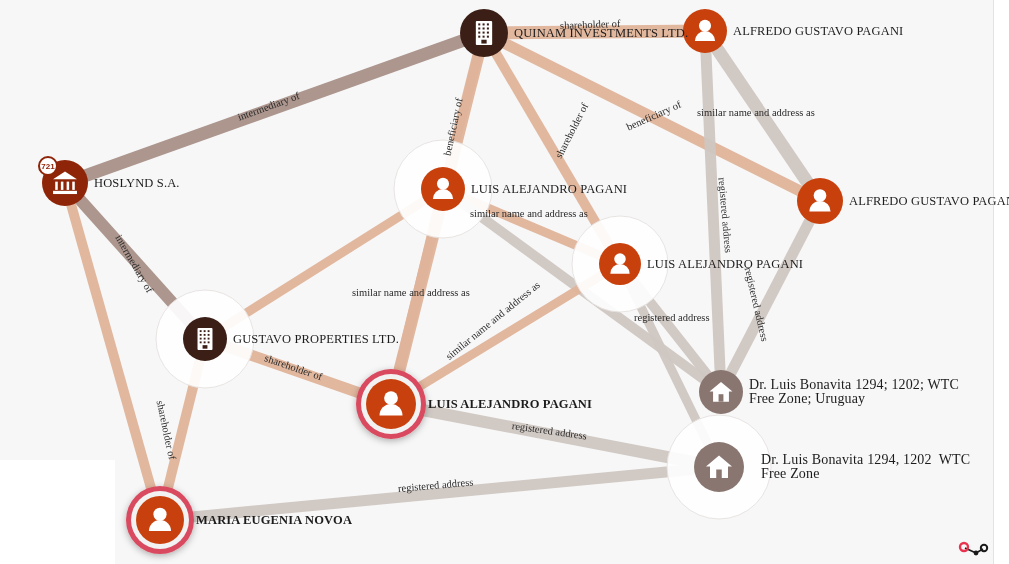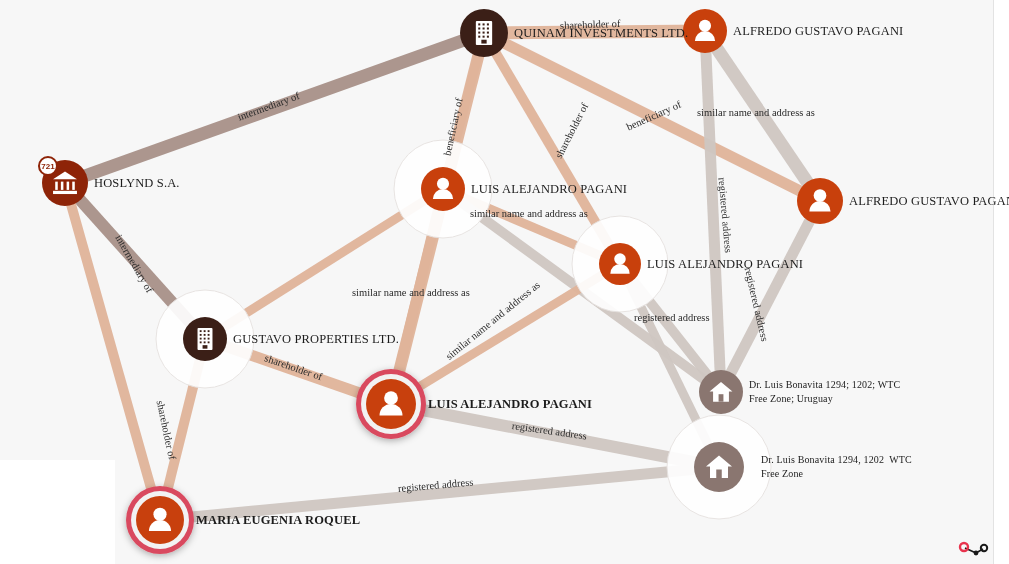--- a/index.html
+++ b/index.html
@@ -46,21 +46,21 @@
     position: absolute;
     font-family: "Liberation Serif", serif;
     font-size: 12.5px;
     color: #1c1c1c;
     white-space: pre;
     line-height: 14px;
     letter-spacing: 0.15px;
     pointer-events: none;
   }
   .node-label.selected { font-weight: bold; }
-  .node-label.addr { font-size: 10px; line-height: 14px; }
+  .node-label.addr { font-size: 14px; line-height: 14px; }
   .edge-label {
     position: absolute;
     font-family: "Liberation Serif", serif;
     font-size: 10.5px;
     color: #2b2b2b;
     white-space: nowrap;
     transform-origin: 0 50%;
     pointer-events: none;
   }
   .node-hit {
@@ -254,21 +254,21 @@
     </div>
   <div id="node-labels">
       <div class="node-label" style="left: 514px; top: 26px;">QUINAM INVESTMENTS LTD.</div>
       <div class="node-label" style="left: 733px; top: 24px;">ALFREDO GUSTAVO PAGANI</div>
       <div class="node-label" style="left: 849px; top: 194px;">ALFREDO GUSTAVO PAGANI</div>
       <div class="node-label" style="left: 94px; top: 176px;">HOSLYND S.A.</div>
       <div class="node-label" style="left: 471px; top: 182px;">LUIS ALEJANDRO PAGANI</div>
       <div class="node-label" style="left: 647px; top: 257px;">LUIS ALEJANDRO PAGANI</div>
       <div class="node-label" style="left: 233px; top: 332px;">GUSTAVO PROPERTIES LTD.</div>
       <div class="node-label selected" style="left: 428px; top: 397px;">LUIS ALEJANDRO PAGANI</div>
-      <div class="node-label selected" style="left: 196px; top: 513px;">MARIA EUGENIA ROQUEL</div>
+      <div class="node-label selected" style="left: 196px; top: 513px;">MARIA EUGENIA NOVOA</div>
       <div class="node-label addr" style="left: 749px; top: 378px;">Dr. Luis Bonavita 1294; 1202; WTC
 Free Zone; Uruguay</div>
       <div class="node-label addr" style="left: 750px; top: 453px; margin-left: 11px;">Dr. Luis Bonavita 1294, 1202  WTC
 Free Zone</div>
     </div>
   <div id="node-hits">
       <div class="node-hit" style="left: 460px; top: 9px; height: 48px; width: 48px;"></div>
       <div class="node-hit" style="left: 683px; top: 9px; height: 44px; width: 44px;"></div>
       <div class="node-hit" style="left: 797px; top: 178px; height: 46px; width: 46px;"></div>
       <div class="node-hit" style="left: 42px; top: 160px; height: 46px; width: 46px;"></div>

